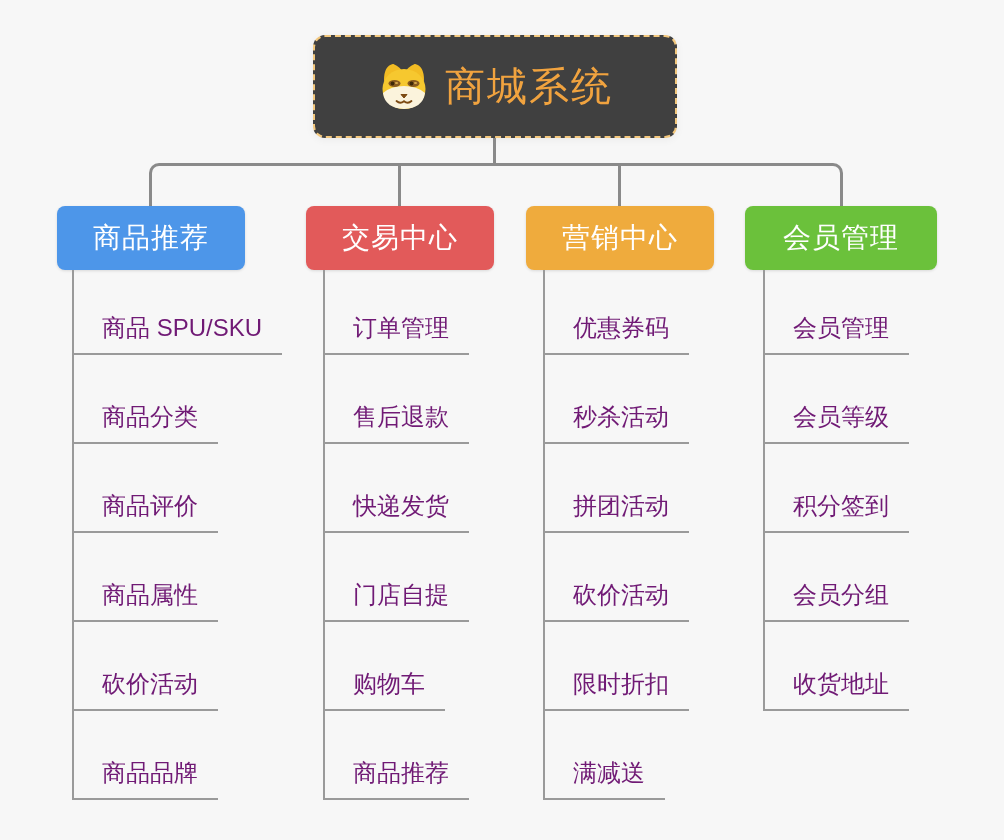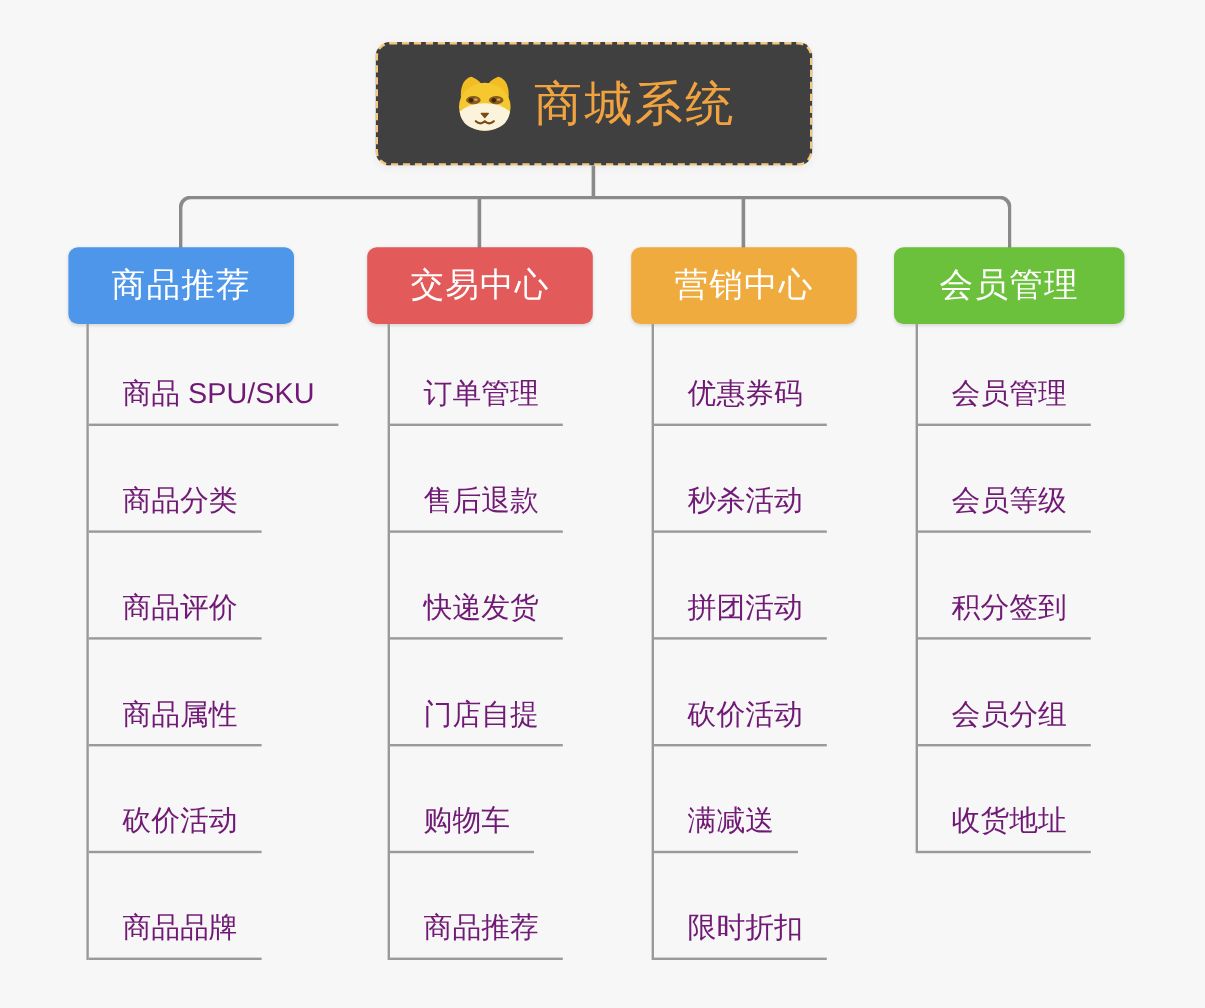--- a/index.html
+++ b/index.html
@@ -122,22 +122,22 @@
     <li class="leaf">门店自提</li>
     <li class="leaf">购物车</li>
     <li class="leaf">商品推荐</li>
   </ul>
 
   <ul class="leaf-col lc-2">
     <li class="leaf">优惠券码</li>
     <li class="leaf">秒杀活动</li>
     <li class="leaf">拼团活动</li>
     <li class="leaf">砍价活动</li>
+    <li class="leaf">限时折扣</li>
     <li class="leaf">满减送</li>
-    <li class="leaf">限时折扣</li>
   </ul>
 
   <ul class="leaf-col lc-3">
     <li class="leaf">会员管理</li>
     <li class="leaf">会员等级</li>
     <li class="leaf">积分签到</li>
     <li class="leaf">会员分组</li>
     <li class="leaf">收货地址</li>
   </ul>
 

